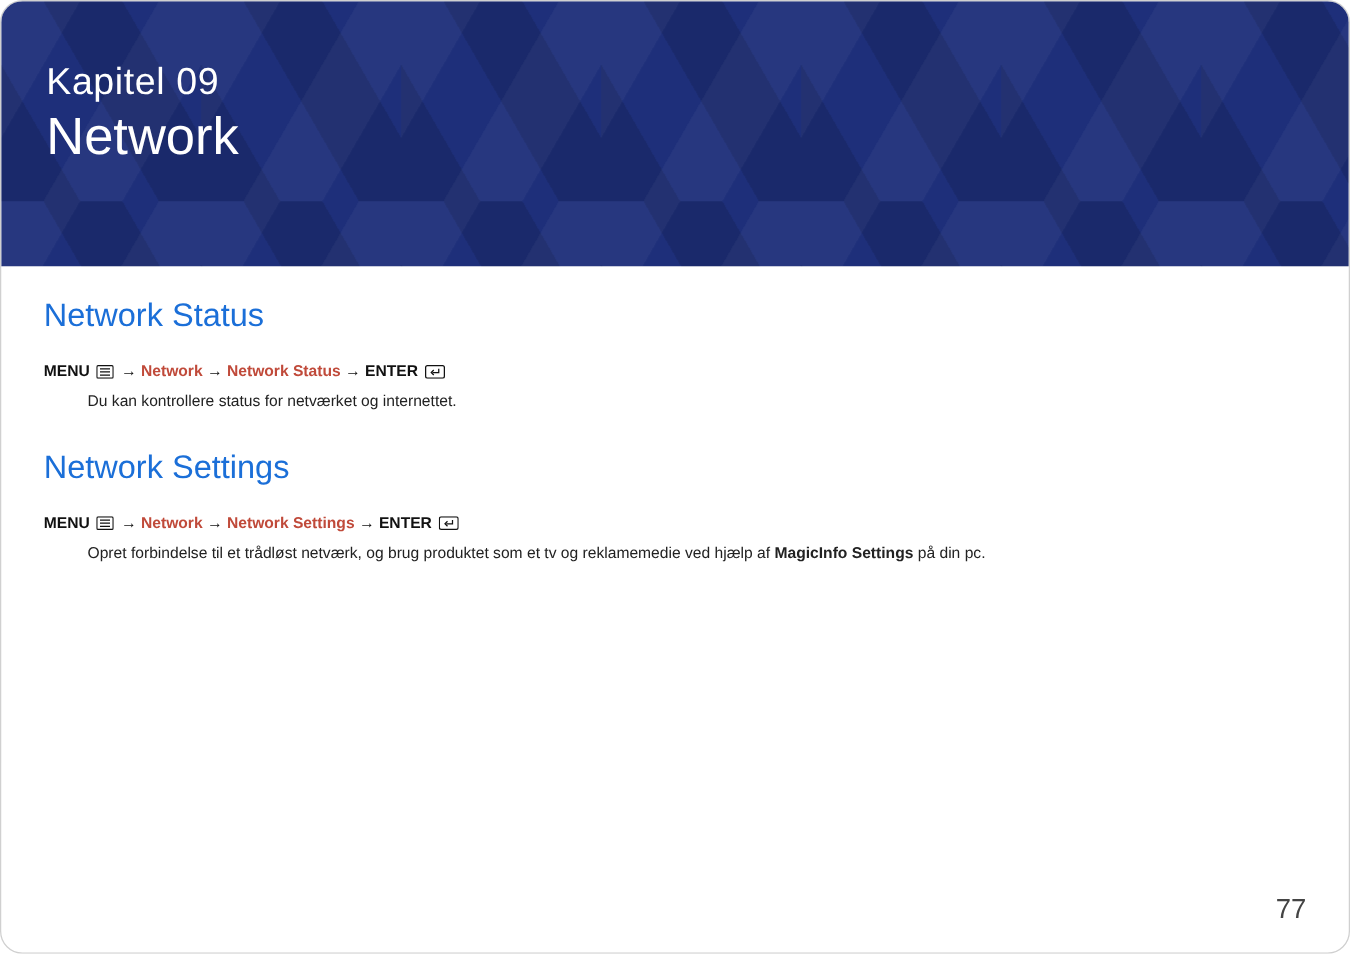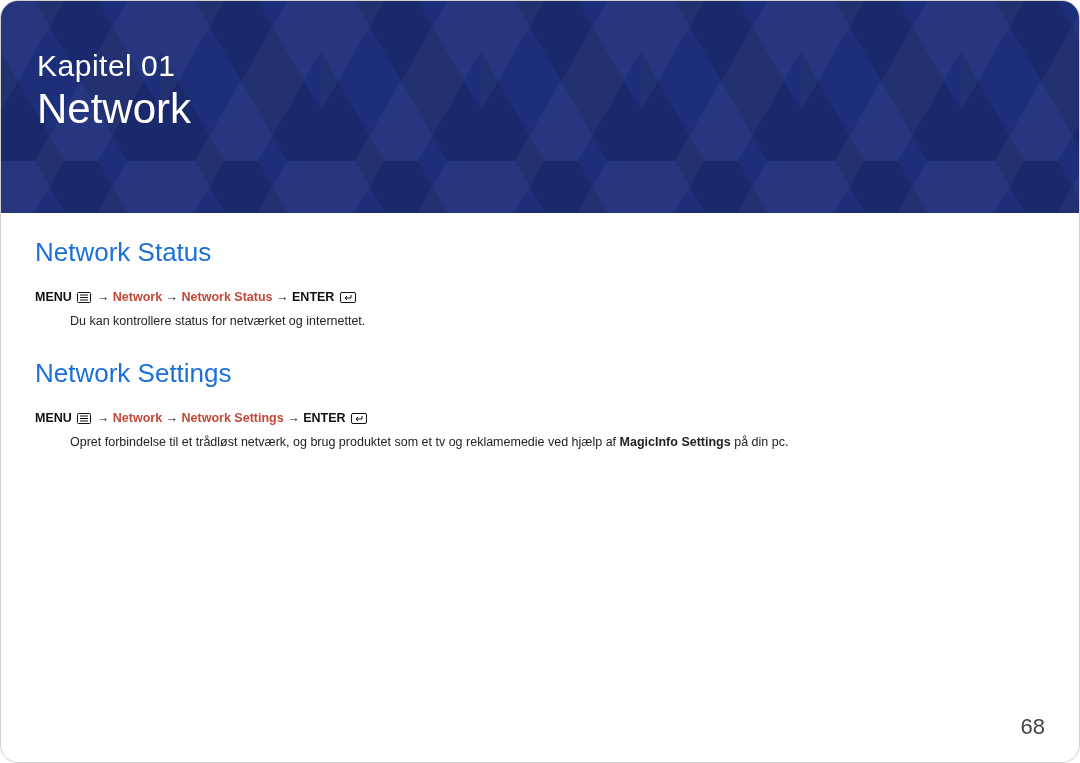--- a/index.html
+++ b/index.html
@@ -75,21 +75,21 @@
     bottom: 22px;
     font-size: 22px;
     color: #444;
   }
 </style>
 </head>
 <body>
 
 <div class="page">
   <div class="banner">
-    <div class="chapter">Kapitel 01</div>
+    <div class="chapter">Kapitel 09</div>
     <div class="title">Network</div>
   </div>
 
   <div class="content">
     <div class="col">
       <h2>Network Status</h2>
       <div class="path">
         <span class="b">MENU</span>
         <span class="icon-menu">
           <svg width="14" height="11" viewBox="0 0 14 11">
@@ -141,14 +141,14 @@
               <path d="M7 4 l-2 2 l2 2" fill="none" stroke="#111" stroke-width="1"></path>
             </svg>
         </span>
       </div>
       <div class="desc">
         <span>Opret forbindelse til et trådløst netværk, og brug produktet som et tv og reklamemedie ved hjælp af </span><span class="b">MagicInfo Settings</span><span>  på din pc.</span>
       </div>
     </div>
   </div>
 
-  <div class="page-num">68</div>
+  <div class="page-num">77</div>
 </div>
 
 </body></html>

